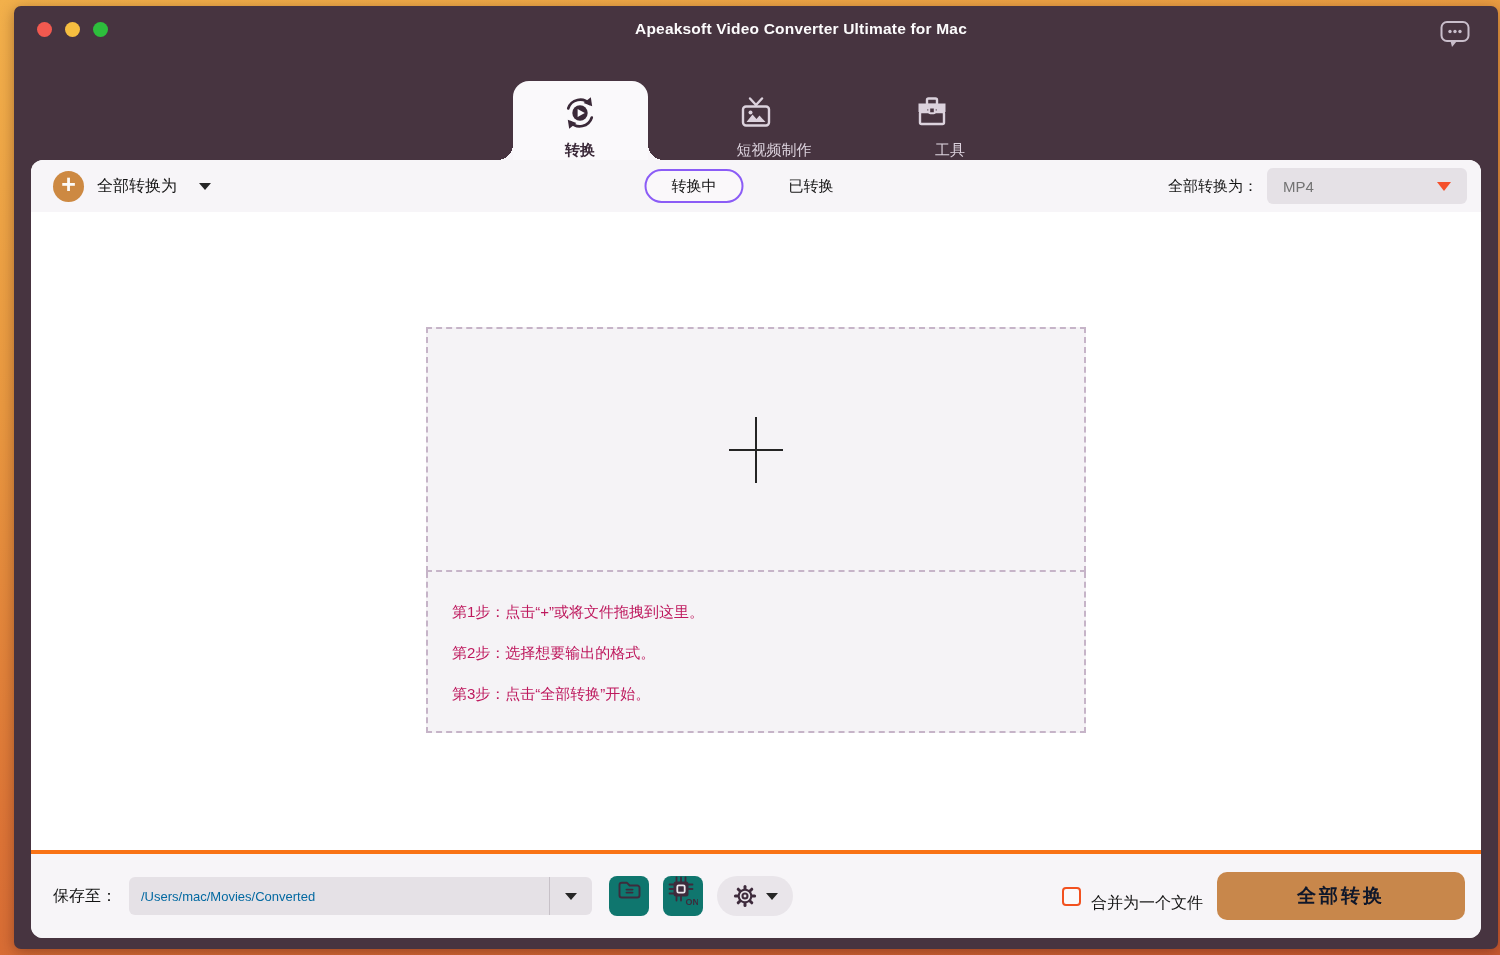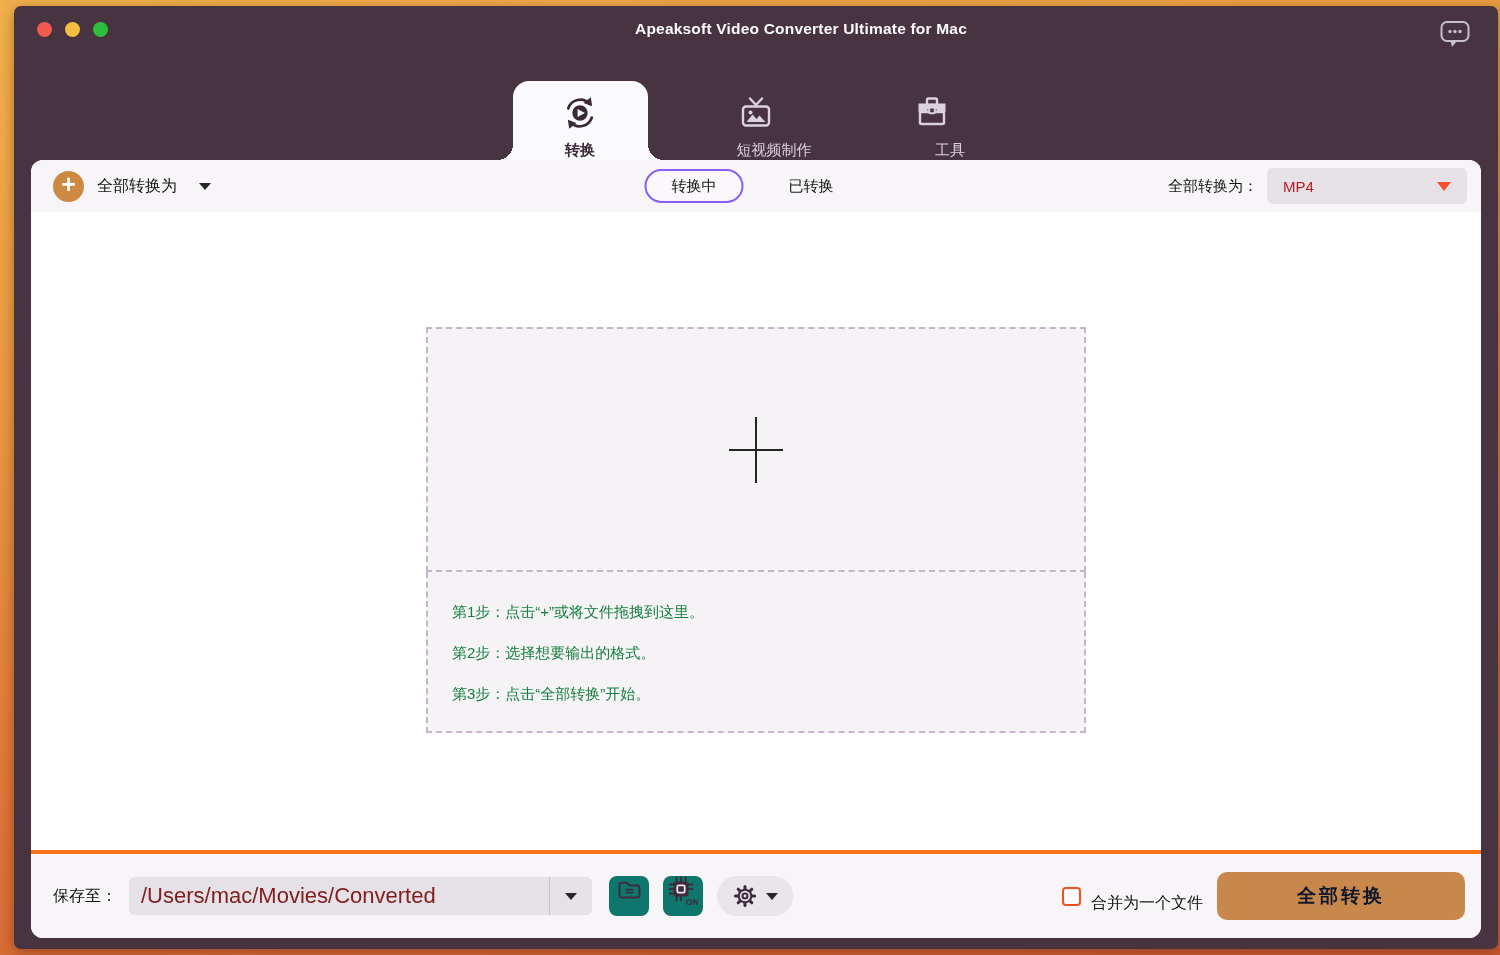--- a/index.html
+++ b/index.html
@@ -51,37 +51,37 @@
   .tri.down-dark { border-left:6px solid transparent; border-right:6px solid transparent; border-top:7px solid #262626; }
   .add-caret { margin-left:22px; cursor:pointer; }
   .queue-toggle { position:absolute; left:50%; top:0; height:100%; transform:translateX(calc(-50% - 17px));
     display:flex; align-items:center; gap:45px; }
   .pill { height:34px; padding:0 25px; border:2px solid #8b5cf6; border-radius:18px; background:#FAF8FA;
     display:flex; align-items:center; font-size:15px; color:#121212; cursor:pointer; }
   .converted-label { font-size:15px; color:#121212; cursor:pointer; }
   .format-group { margin-left:auto; display:flex; align-items:center; gap:9px; }
   .format-label { font-size:15px; color:#151515; }
   .format-select { width:200px; height:36px; background:#E5E1E6; border-radius:6px; display:flex;
-    align-items:center; padding:0 16px; font-size:15px; color:#b91c1c; cursor:pointer; }
+    align-items:center; padding:0 16px; font-size:15px; color:#737373; cursor:pointer; }
   .format-caret { margin-left:auto; border-left:7px solid transparent; border-right:7px solid transparent; border-top:9px solid #F4502B; }
   
   .content { flex:1; background:#FFFFFF; position:relative; }
   .dropzone { position:absolute; left:50%; transform:translateX(-50%); top:115px; width:660px; }
   .drop-upper { height:245px; border:2px dashed #C6B4C8; background:#F5F3F6; position:relative; cursor:pointer; }
   .cross { position:absolute; left:50%; top:50%; width:54px; height:66px; transform:translate(-50%,-50%); }
   .cross::before { content:""; position:absolute; left:0; top:32px; width:54px; height:2px; background:#242424; }
   .cross::after  { content:""; position:absolute; left:26px; top:0; width:2px; height:66px; background:#242424; }
   .drop-lower { height:161px; border:2px dashed #C6B4C8; border-top:none; background:#F5F3F6; padding:30px 0 0 24px; }
-  .step { font-size:15px; color:#15803d; line-height:20px; margin-bottom:21px; }
+  .step { font-size:15px; color:#be185d; line-height:20px; margin-bottom:21px; }
   
   .bottombar { flex:0 0 88px; background:#F7F5F8; border-top:4px solid #f97316; display:flex; align-items:center; padding:0 16px 0 22px; }
   .save-label { font-size:16px; color:#141414; white-space:nowrap; }
   .path-box { margin-left:12px; width:463px; height:38px; background:#E5E1E6; border-radius:6px;
     display:flex; align-items:center; overflow:hidden; cursor:pointer; }
-  .path-text { flex:1; padding-left:12px; font-size:22px; color:#7f1d1d; white-space:nowrap; }
+  .path-text { flex:1; padding-left:12px; font-size:13px; color:#0369a1; white-space:nowrap; }
   .path-divider { width:1px; align-self:stretch; background:#C7C1C8; }
   .path-caret-zone { width:42px; display:flex; align-items:center; justify-content:center; }
   .icon-btn { width:40px; height:40px; border-radius:8px; background:#0f766e; display:flex;
     align-items:flex-start; justify-content:center; cursor:pointer; }
   .folder-btn { margin-left:17px; }
   .chip-btn { margin-left:14px; }
   .gear-pill { margin-left:14px; width:76px; height:40px; border-radius:20px; background:#E9E5EA;
     display:flex; align-items:center; justify-content:center; gap:8px; cursor:pointer; }
   .spacer { flex:1; }
   .merge-check { width:19px; height:19px; border:2px solid #F2511F; border-radius:4px; background:#FBFAFB; cursor:pointer; flex:0 0 auto; }

